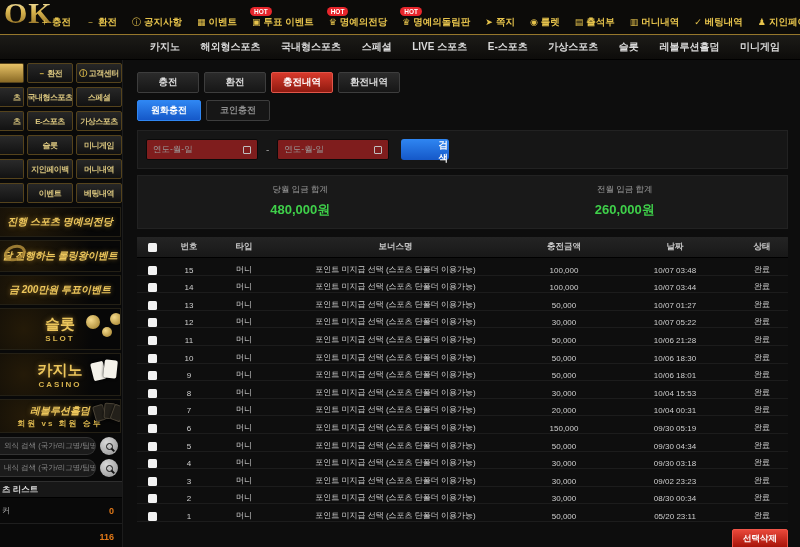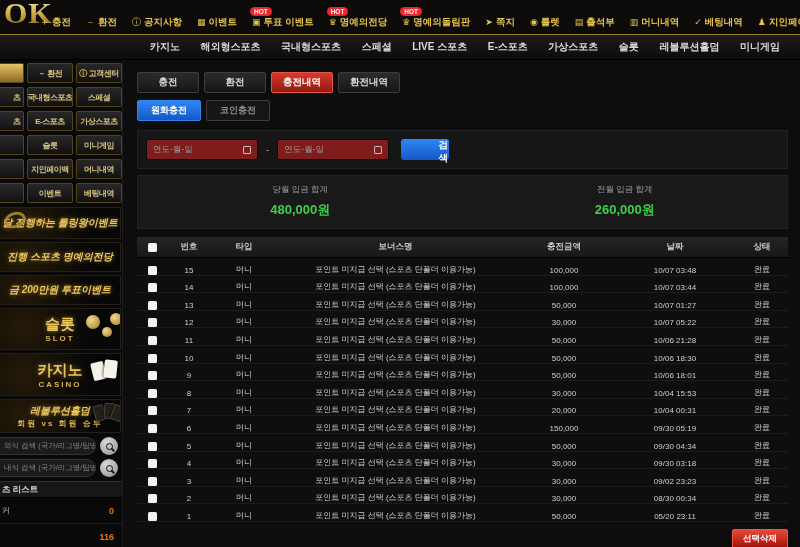--- a/index.html
+++ b/index.html
@@ -276,26 +276,26 @@
             <div class="sb-stub"></div>
             <div class="sb-btn">
               <span>이벤트</span>
             </div>
             <div class="sb-btn">
               <span>베팅내역</span>
             </div>
           </div>
         </div>
       <div id="side-banners">
+          <div class="banner" style="height: 30px;">
+            <div class="l1">진행 스포츠 명예의전당</div>
+          </div>
           <div class="banner" style="height: 32px;">
             <span class="ringdeco"></span>
             <div class="l1">달 진행하는 롤링왕이벤트</div>
-          </div>
-          <div class="banner" style="height: 30px;">
-            <div class="l1">진행 스포츠 명예의전당</div>
           </div>
           <div class="banner" style="height: 30px;">
             <div class="l1">금 200만원 투표이벤트</div>
           </div>
           <div class="banner" style="height: 42px;">
             <span class="coin" style="left: 86px; top: 6px; width: 14px; height: 14px;"></span>
             <span class="coin" style="left: 102px; top: 18px; width: 10px; height: 10px;"></span>
             <span class="coin" style="left: 110px; top: 4px; width: 12px; height: 12px;"></span>
             <div class="l1 big">슬롯</div>
             <div class="l2">SLOT</div>

